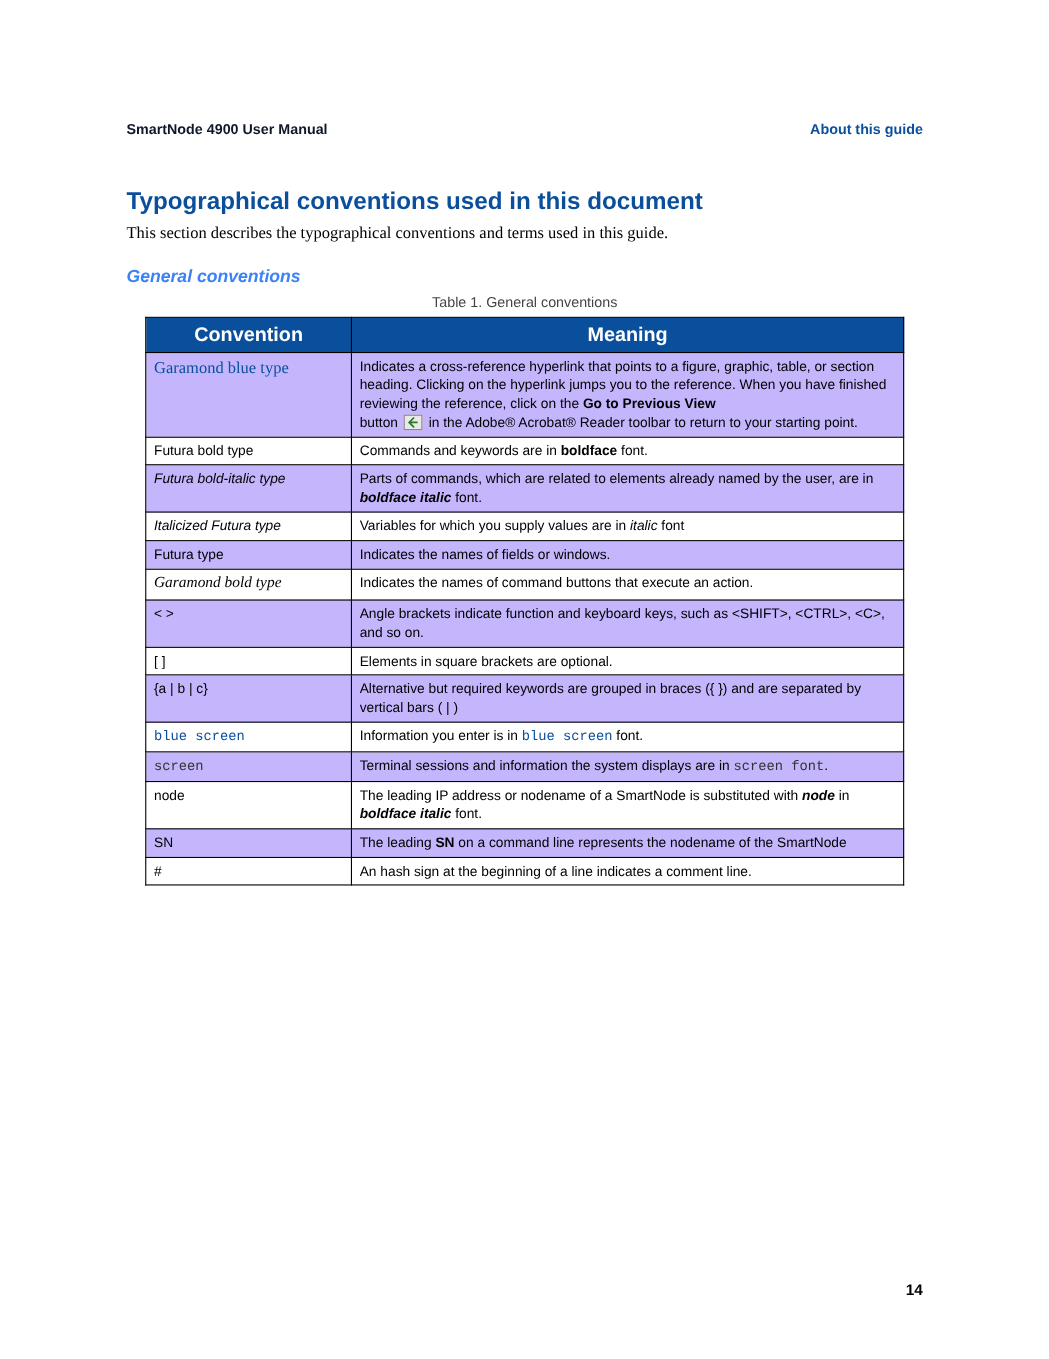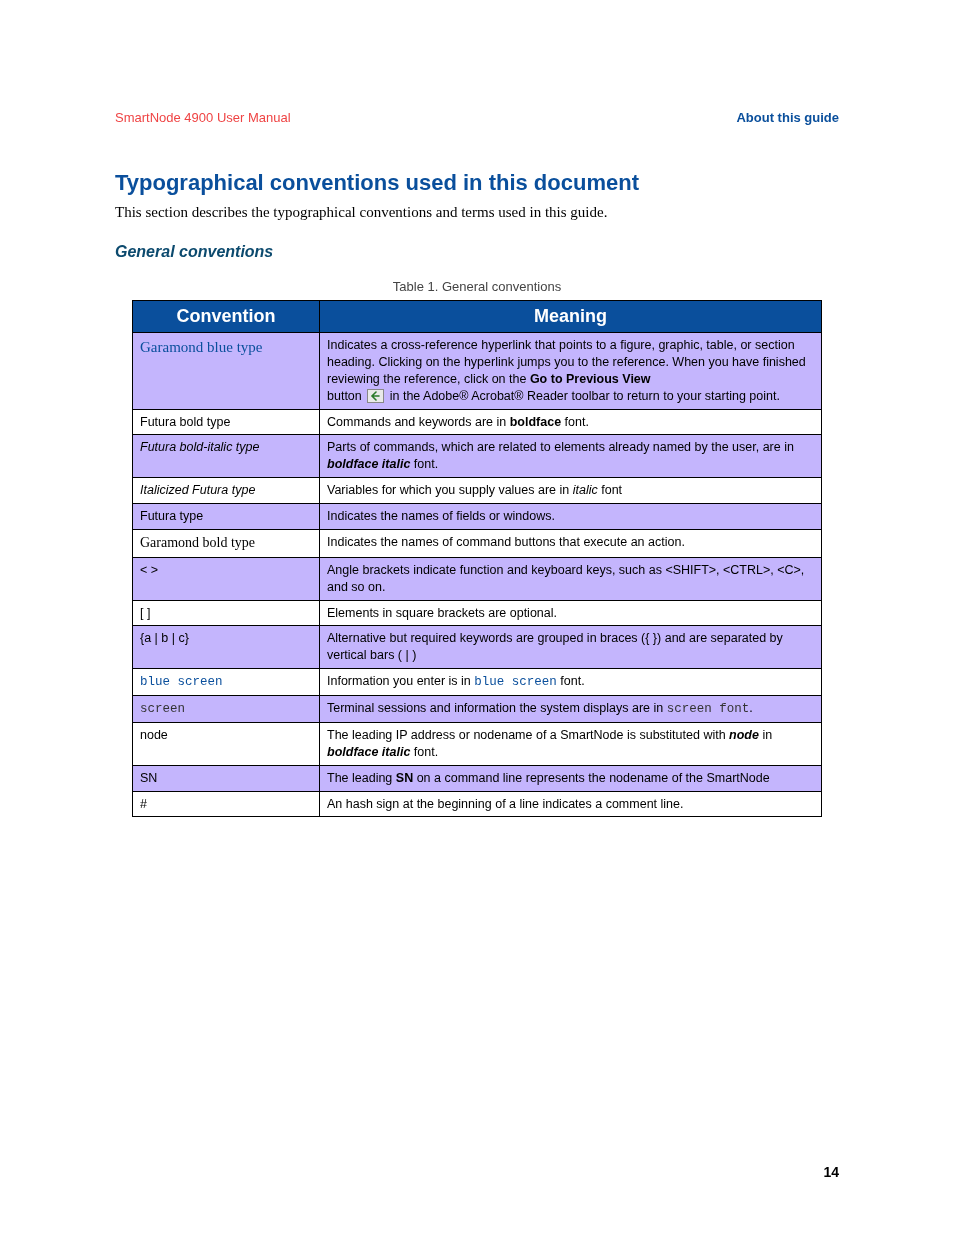--- a/index.html
+++ b/index.html
@@ -18,47 +18,47 @@
     position: relative;
   }
   .header-row {
     display: flex;
     justify-content: space-between;
     font-size: 13px;
     margin-bottom: 45px;
     font-family: Verdana, Arial, sans-serif;
   }
   .header-left {
-    color: #ef4444;
-    font-weight: normal;
+    color: #0f172a;
+    font-weight: bold;
   }
   .header-right {
     color: #0a4f9c;
     font-weight: bold;
   }
   h1.section-title {
     font-family: Verdana, Arial, sans-serif;
     color: #0a4f9c;
     font-weight: bold;
     font-size: 22px;
     margin: 16px 0 8px 0;
   }
   p.intro {
     font-family: Georgia, 'Times New Roman', serif;
     font-size: 15px;
     color: #000;
     margin: 4px 0 22px 0;
   }
   h2.sub-title {
     font-family: Verdana, Arial, sans-serif;
-    color: #0c4a6e;
+    color: #3b82f6;
     font-weight: bold;
     font-style: italic;
     font-size: 16px;
-    margin: 10px 0 18px 0;
+    margin: 10px 0 6px 0;
   }
   p.sub-intro {
     font-family: Georgia, 'Times New Roman', serif;
     font-size: 15px;
     color: #000;
     margin: 2px 0 16px 0;
   }
   .table-caption {
     text-align: center;
     font-family: Verdana, Arial, sans-serif;
@@ -93,21 +93,21 @@
   }
   table.conv td.conv-col {
     width: 172px;
   }
   tr.shade td { background: #c4b5fd; }
   .garamond-blue { font-family: Georgia, serif; color: #0a4f9c; font-size: 15px; }
   .futura-bold { font-family: Verdana, Arial, sans-serif; font-weight: normal; }
   .futura-bi { font-family: Verdana, Arial, sans-serif; font-style: italic; }
   .futura-it { font-family: Verdana, Arial, sans-serif; font-style: italic; }
   .futura { font-family: Verdana, Arial, sans-serif; }
-  .garamond-bold { font-family: Georgia, serif; font-weight: normal; font-size:14px;}
+  .garamond-bold { font-family: Georgia, serif; font-weight: normal; font-size:14px;font-style:italic;}
   .mono-blue { font-family: "Courier New", monospace; color: #0a4f9c; }
   .mono { font-family: "Courier New", monospace; color: #333; }
   .icon-back {
     display: inline-block;
     border: 1px solid #888;
     background: #e9e9e9;
     width: 15px; height: 12px;
     vertical-align: middle;
     position: relative;
     margin: 0 2px;

